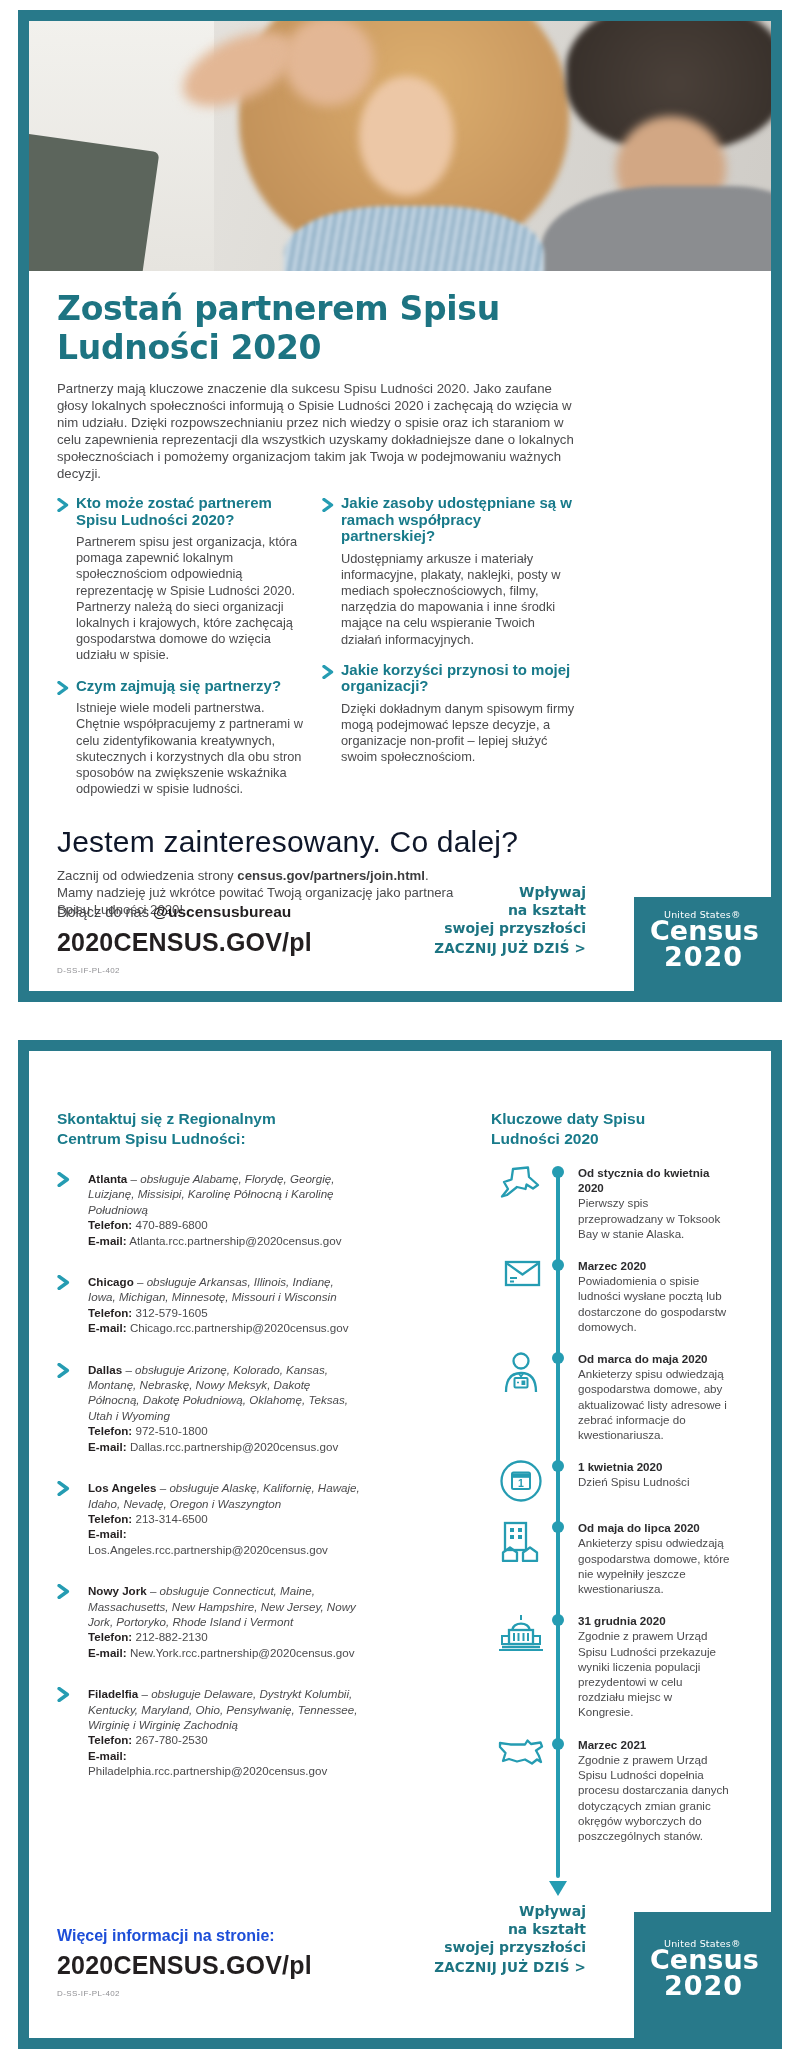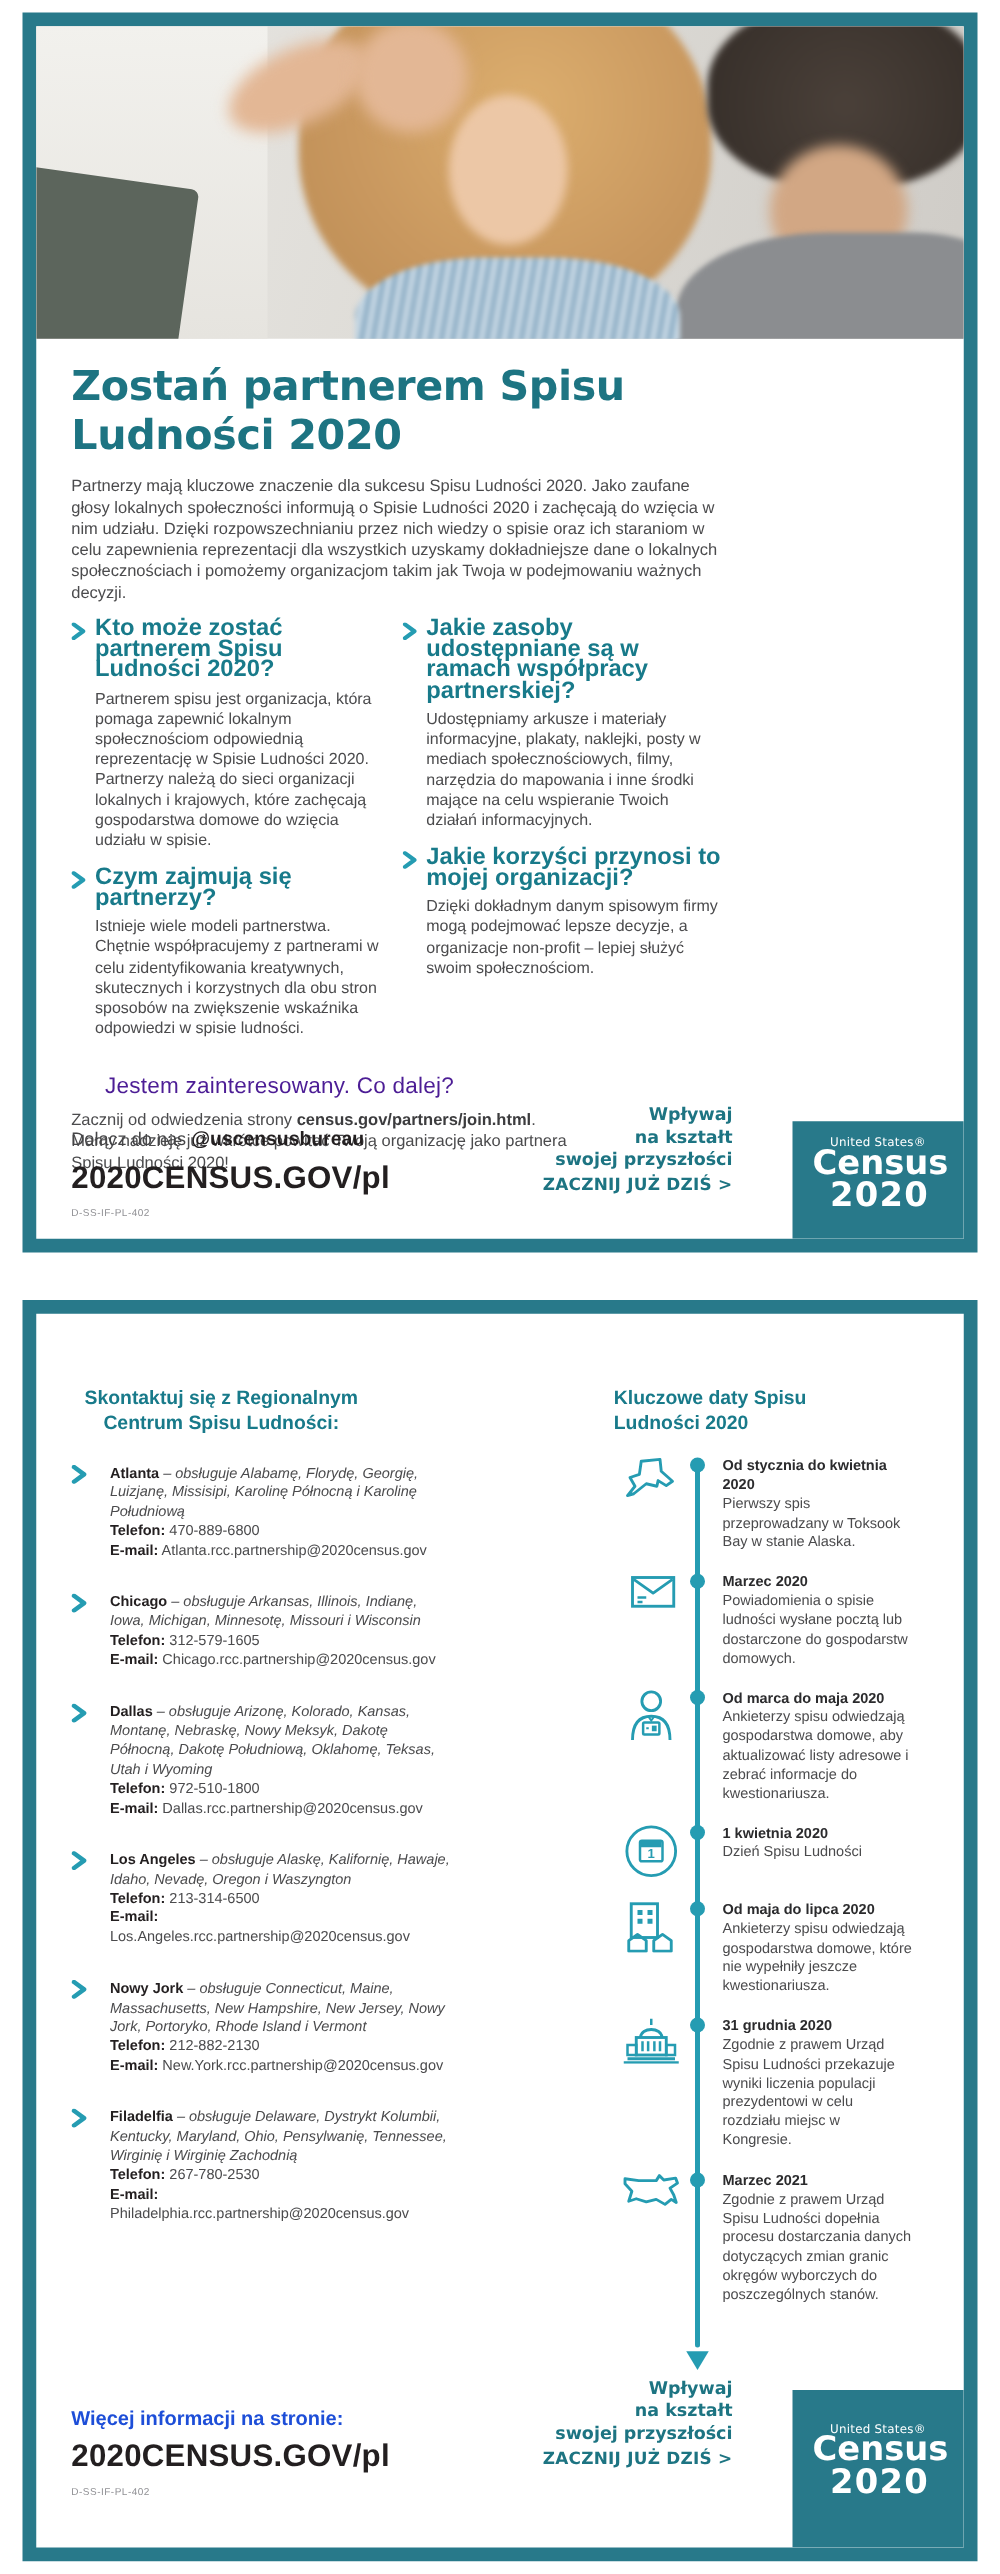--- a/index.html
+++ b/index.html
@@ -40,23 +40,23 @@
   
   .p1-inner{padding:18px 0 0 28px;}
   .h1{font-family:"DejaVu Sans",sans-serif;font-weight:700;font-size:33px;line-height:39px;
       color:var(--teal-text);width:540px;letter-spacing:-0.3px;}
   .intro{margin-top:13px;font-size:13.2px;line-height:17px;width:526px;}
   .qa-cols{display:flex;margin-top:13px;}
   .qa-col{width:250px;}
   .qa-col + .qa-col{margin-left:15px;width:256px;}
   .qa{display:flex;margin-bottom:14px;}
   .q-chev{width:19px;flex:none;padding-top:3px;}
-  .q-title{font-size:19px;line-height:16.5px;font-weight:700;color:#187a8a;}
+  .q-title{font-size:15px;line-height:16.5px;font-weight:700;color:#187a8a;}
   .q-ans{margin-top:6px;font-size:12.8px;line-height:16.2px;color:var(--body);}
-  .cta-h{margin-top:14px;font-size:18px;color:#4c1d95;font-weight:400;letter-spacing:0.2px;margin-left:27px;}
+  .cta-h{margin-top:14px;font-size:30px;color:#0f172a;font-weight:400;letter-spacing:0.2px;}
   .cta-p{margin-top:8px;font-size:13.2px;line-height:17px;width:404px;}
   .cta-p b{color:#3c3c3e;}
   .p1-footer{position:absolute;left:28px;bottom:16px;}
   .join{font-size:14.5px;color:#454547;}
   .join b{font-size:15.5px;color:var(--ink);}
   .big-url{margin-top:7px;font-size:25px;font-weight:700;color:var(--ink);letter-spacing:0.2px;}
   .form-code{margin-top:9px;font-size:8px;letter-spacing:0.4px;color:#909094;}
 
   .influence{position:absolute;right:185px;text-align:right;color:var(--teal-text);
     font-family:"DejaVu Sans",sans-serif;font-weight:700;font-size:14px;line-height:18px;}
@@ -195,21 +195,21 @@
       <div class="logo-top">United States®</div>
       <div class="logo-mid">Census</div>
       <div class="logo-bot">2020</div>
     </div>
   </div>
 
   <div class="panel panel2">
     <div class="p2-cols">
 
       <div class="left-col">
-        <div class="col-h" style="width:240px;text-align:center;">Skontaktuj się z Regionalnym Centrum Spisu Ludności:</div>
+        <div class="col-h" style="width:240px;">Skontaktuj się z Regionalnym Centrum Spisu Ludności:</div>
         <div class="regions">
 
           <div class="region">
             <span class="r-chev">
               <svg width="13" height="15" viewBox="0 0 12 14">
                   <polyline points="2,1.5 9.5,7 2,12.5" fill="none" stroke="#259cb2" stroke-width="3.4" stroke-linecap="round" stroke-linejoin="round"></polyline>
                 </svg>
             </span>
             <div class="r-text">
               <div><span class="r-name">Atlanta</span> <span class="r-desc">– obsługuje Alabamę, Florydę, Georgię, Luizjanę, Missisipi, Karolinę Północną i Karolinę Południową</span></div>

